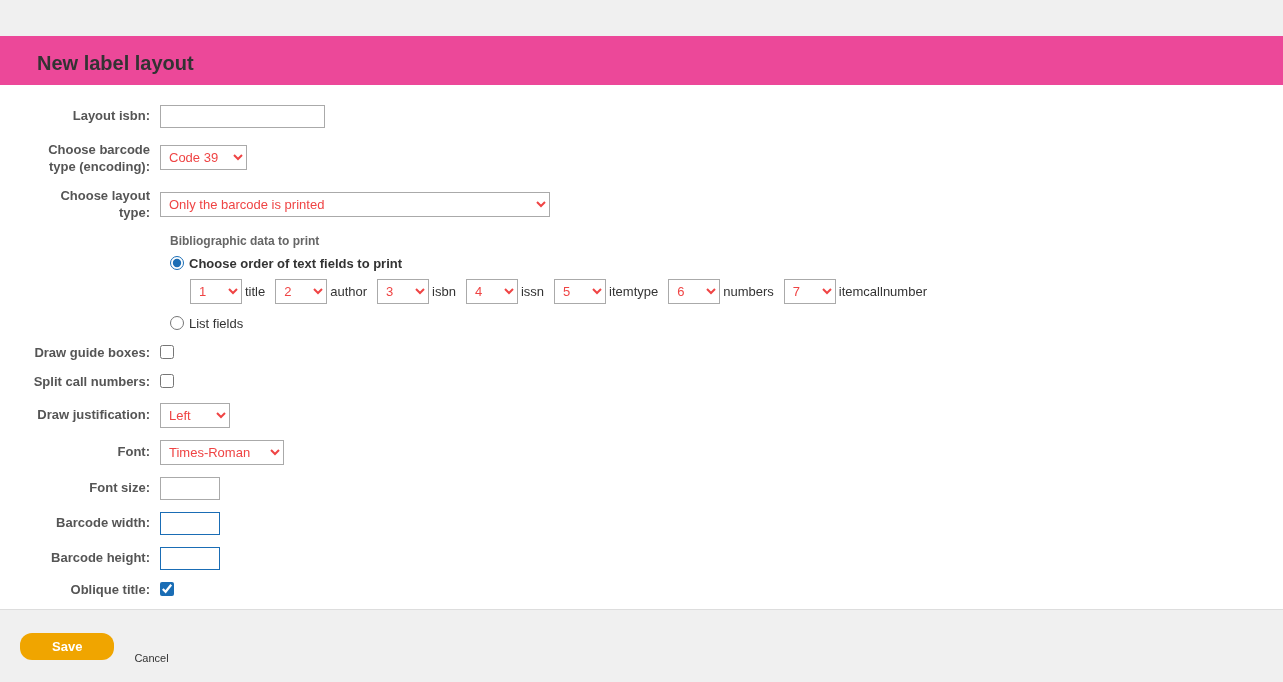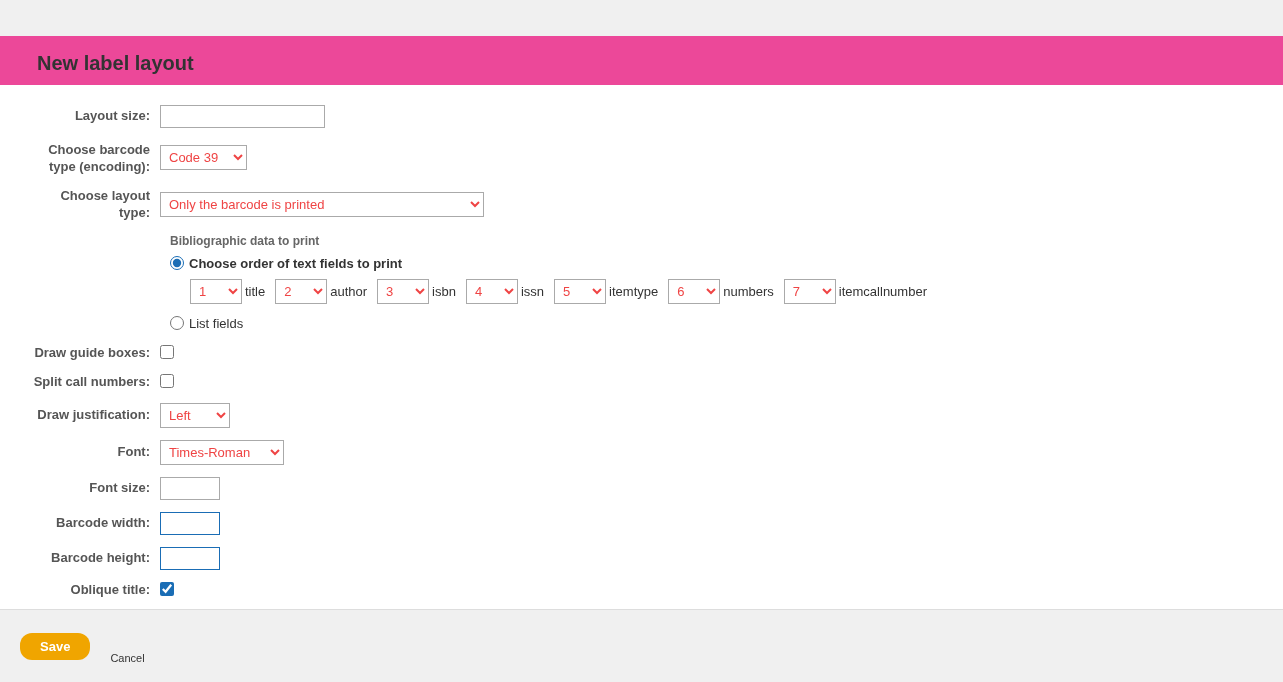--- a/index.html
+++ b/index.html
@@ -125,21 +125,21 @@
       border-top: 1px solid #ddd;
       position: fixed;
       bottom: 0;
       left: 0;
       right: 0;
     }
     .btn-save {
       background: #f0a500;
       color: #fff;
       border: none;
-      padding: 6px 20px;
+      padding: 6px 32px;
       font-size: 13px;
       font-weight: bold;
       cursor: pointer;
       border-radius: 12px;
     }
     .btn-cancel {
       background: transparent;
       color: #333;
       border: none;
       padding: 6px 10px;
@@ -167,41 +167,41 @@
   </style>
 </head>
 <body>
 
 <div class="page-wrapper">
   <div class="page-title">New label layout</div>
 
   <div class="form-container">
 
     <div class="form-row">
-      <div class="form-label">Layout size:</div>
+      <div class="form-label">Layout isbn:</div>
       <div class="form-field">
         <input type="text" class="name-input" style="">
       </div>
     </div>
 
     <div class="form-row">
       <div class="form-label" style="line-height:1.3; padding-top:2px;">Choose barcode type (encoding):</div>
       <div class="form-field">
         <select>
           <option>Code 39</option>
           <option>Code 128</option>
           <option>QR Code</option>
         </select>
       </div>
     </div>
 
     <div class="form-row">
       <div class="form-label" style="line-height:1.3;">Choose layout type:</div>
       <div class="form-field">
-        <select style="width:324px;">
+        <select style="width:390px;">
           <option selected="">Only the barcode is printed</option>
           <option>Barcode and some text fields</option>
           <option>All text fields</option>
         </select>
       </div>
     </div>
 
     <div class="section-header">Bibliographic data to print</div>
 
     <div class="radio-row">

